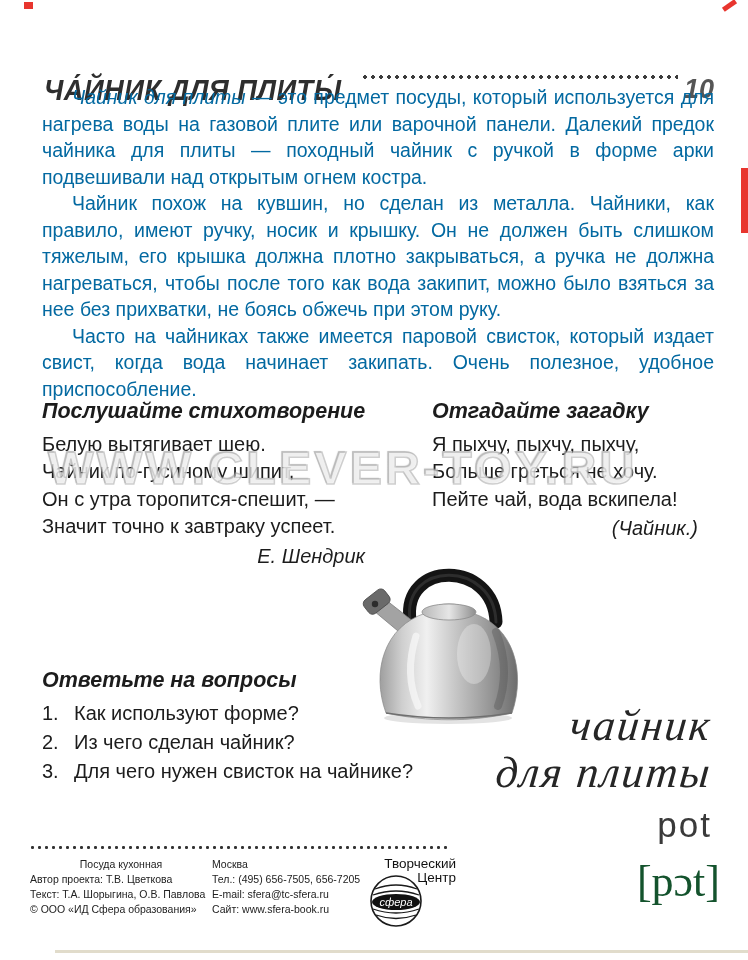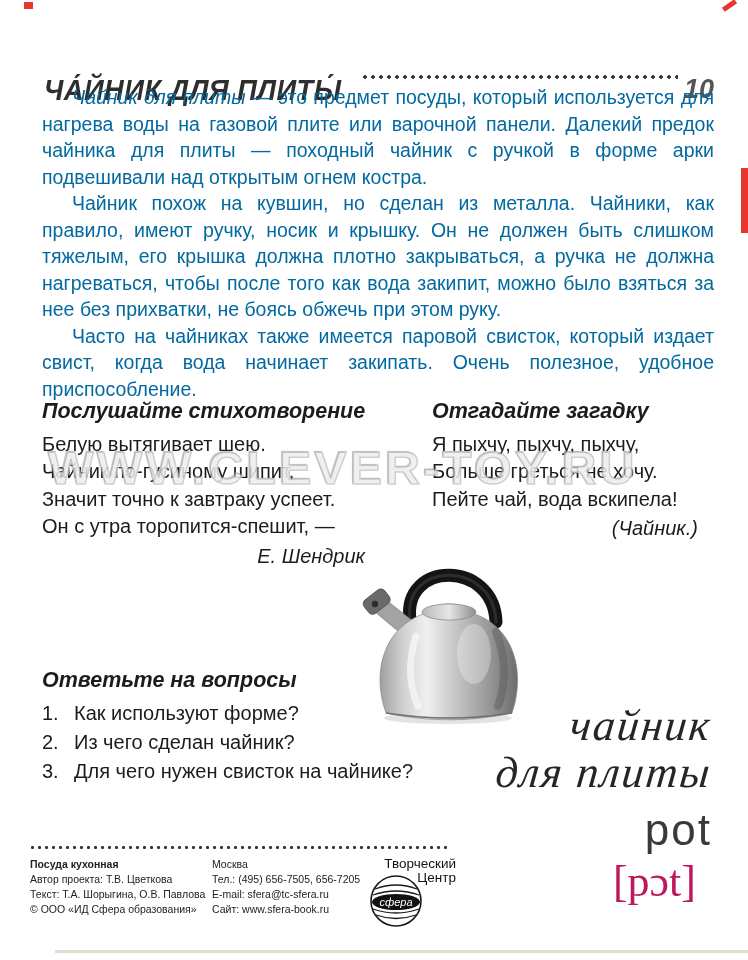--- a/index.html
+++ b/index.html
@@ -55,34 +55,34 @@
   
   .questions { position:absolute; left:42px; top:668px; width:430px; }
   .q-heading { font-size:21.5px; font-weight:bold; font-style:italic; margin:0 0 6px 0; }
   .q-row { display:flex; font-size:20px; line-height:29px; }
   .q-num { width:32px; flex:0 0 32px; }
 
   
   .vocab { position:absolute; right:36px; top:702px; text-align:right; z-index:2; }
   .vocab-ru { font-family:"Liberation Serif", serif; font-style:italic; font-size:44px;
     line-height:47px; color:#262626; letter-spacing:2px; transform:skewX(-6deg); }
-  .vocab-en { font-size:44px; color:#3a3a3a; letter-spacing:2px; margin-top:9px; }
-  .vocab-tr { position:absolute; right:52px; top:856px; z-index:2;
-    font-family:"Liberation Serif", serif; font-size:44px; color:#be185d; }
+  .vocab-en { font-size:35px; color:#3a3a3a; letter-spacing:2px; margin-top:9px; }
+  .vocab-tr { position:absolute; right:28px; top:856px; z-index:2;
+    font-family:"Liberation Serif", serif; font-size:44px; color:#14532d; }
 
   
   .footer { position:absolute; left:30px; top:845px; width:430px; }
   .footer-dots { width:420px; height:5px; margin-bottom:7px;
     background-image:radial-gradient(circle at 2.5px 2.5px, #333 1.3px, transparent 1.7px);
     background-size:7px 5px; background-repeat:repeat-x; }
   .footer-cols { display:flex; }
   .f-col { font-size:10.5px; line-height:15px; color:#222; }
   .f-col1 { width:182px; }
   .f-col2 { width:150px; }
-  .f-bold { font-weight:bold; }
+  .f-bold { font-weight:normal;text-align:center; }
   .f-logo { width:96px; position:relative; top:-2px; }
 </style>
 </head>
 <body>
 
 <div class="page">
 
   <div class="mark-sq"></div>
   <div class="mark-dash"></div>
   <div class="mark-bar"></div>
@@ -97,22 +97,22 @@
   <div class="bodytext">
     <p><span class="lead-italic">Чайник для плиты</span><span> — это предмет посуды, который используется для нагрева воды на газовой плите или варочной панели. Далекий предок чайника для плиты — походный чайник с ручкой в форме арки подвешивали над открытым огнем костра.</span></p>
     <p>Чайник похож на кувшин, но сделан из металла. Чайники, как правило, имеют ручку, носик и крышку. Он не должен быть слишком тяжелым, его крышка должна плотно закрываться, а ручка не должна нагреваться, чтобы после того как вода закипит, можно было взяться за нее без прихватки, не боясь обжечь при этом руку.</p>
     <p>Часто на чайниках также имеется паровой свисток, который издает свист, когда вода начинает закипать. Очень полезное, удобное приспособление.</p>
   </div>
 
   <div class="col col-left">
     <div class="col-heading">Послушайте стихотворение</div>
     <div class="col-line">Белую вытягивает шею.</div>
     <div class="col-line">Чайник по-гусиному шипит,</div>
+    <div class="col-line">Он с утра торопится-спешит, —</div>
     <div class="col-line">Значит точно к завтраку успеет.</div>
-    <div class="col-line">Он с утра торопится-спешит, —</div>
     <div class="attrib">Е. Шендрик</div>
   </div>
 
   <div class="col col-right">
     <div class="col-heading">Отгадайте загадку</div>
     <div class="col-line">Я пыхчу, пыхчу, пыхчу,</div>
     <div class="col-line">Больше греться не хочу.</div>
     <div class="col-line">Пейте чай, вода вскипела!</div>
     <div class="attrib">(Чайник.)</div>
   </div>

